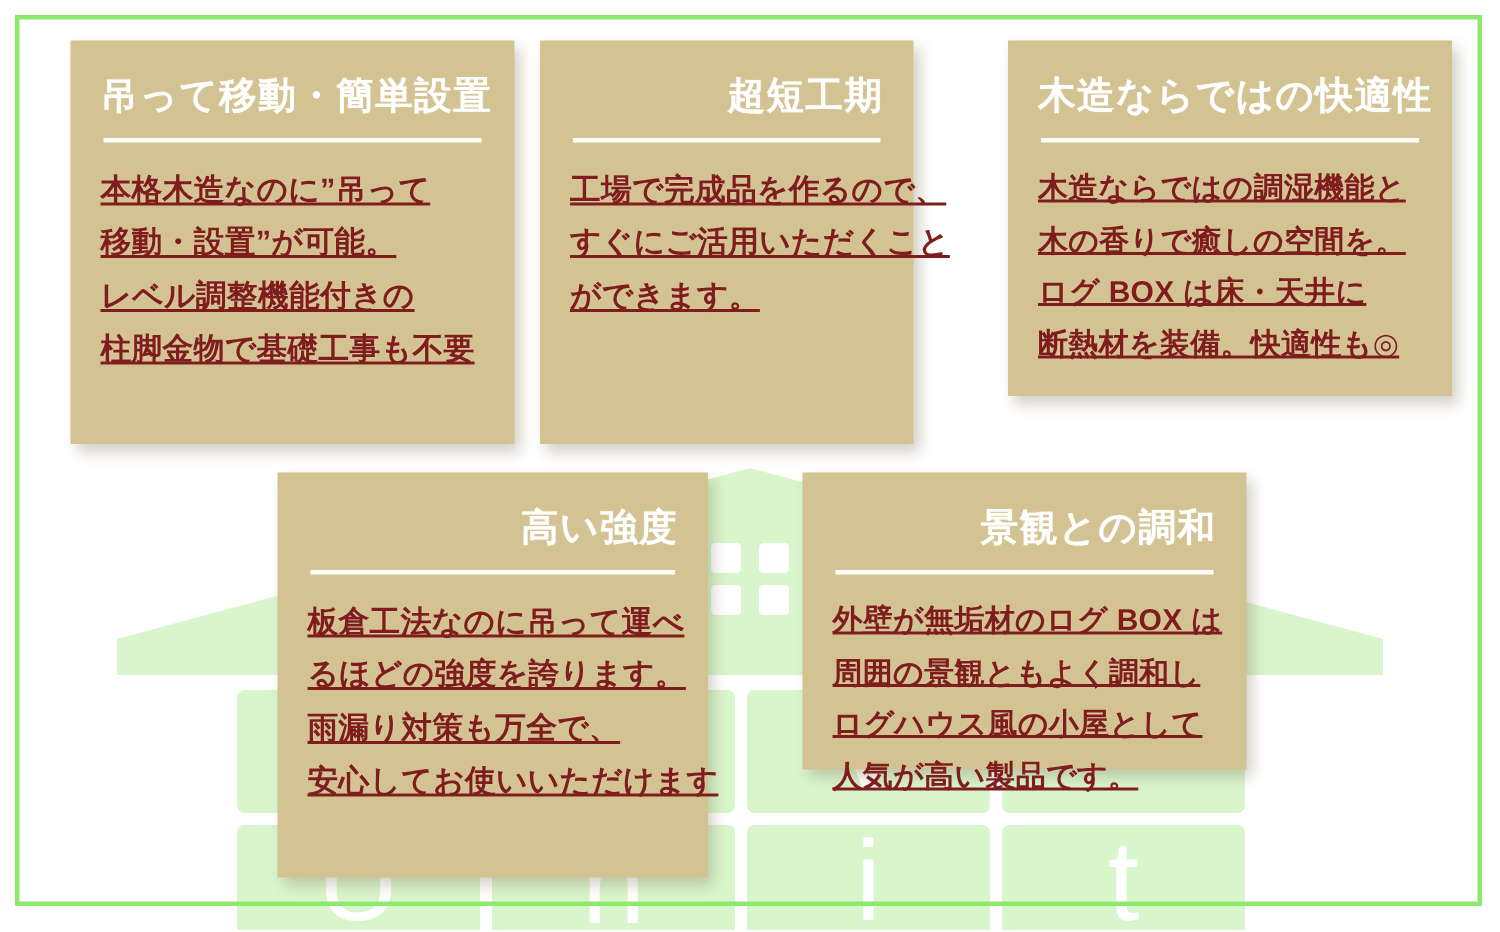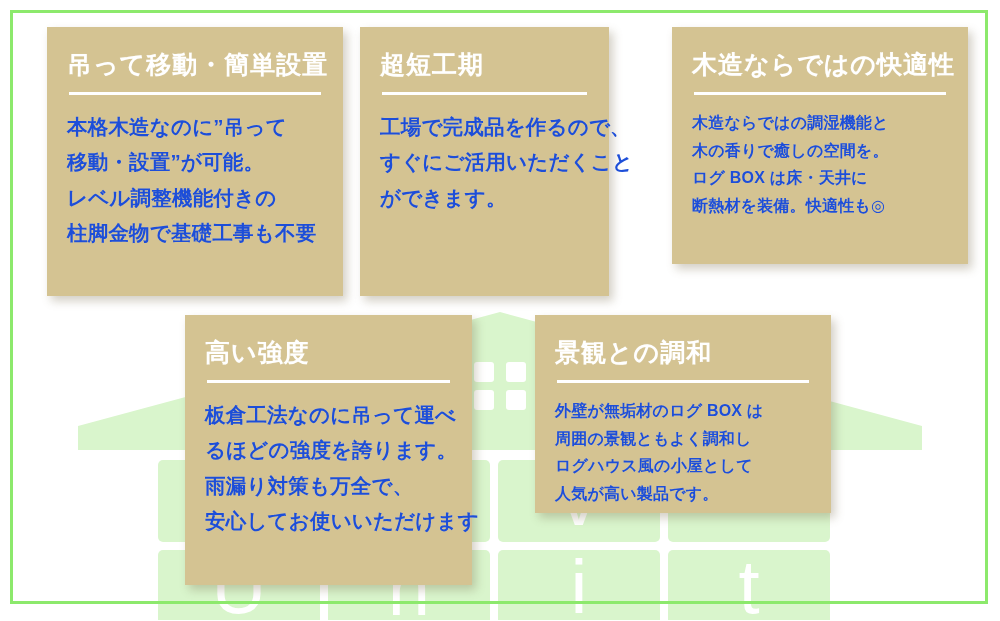--- a/index.html
+++ b/index.html
@@ -61,54 +61,55 @@
     box-sizing: border-box;
     background: #d4c392;
     box-shadow: 4px 5px 9px rgba(120, 110, 80, 0.33);
     padding: 18px 20px 0 20px;
   }
 
   .card-title {
     color: #ffffff;
     font-size: 25px;
     font-weight: bold;
-    text-align: left;
+    text-align: right;
     line-height: 1.2;
     letter-spacing: 1px;
     margin: 4px 0 0 0;
     white-space: nowrap;
     text-shadow: 0 0 1px rgba(255,255,255,0.35);
   }
 
   .card-rule {
     height: 3px;
     background: #ffffff;
     margin: 13px 2px 0 2px;
   }
 
   .card-body {
-    color: #1d4ed8;
+    color: #7f1d1d;
     font-size: 20.5px;
     font-weight: bold;
     line-height: 1.73;
     margin-top: 14px;
     letter-spacing: 0.2px;
     text-shadow: 0 0 1px rgba(255,255,255,0.3);
+    text-decoration: underline;
   }
   .card-body .line { display: block; white-space: nowrap; }
 
   
   #card-1 { left: 47px;  top: 27px;  width: 296px; height: 269px; }
   #card-2 { left: 360px; top: 27px;  width: 249px; height: 269px; }
   #card-3 { left: 672px; top: 27px;  width: 296px; height: 237px; }
   #card-4 { left: 185px; top: 315px; width: 287px; height: 270px; }
   #card-5 { left: 535px; top: 315px; width: 296px; height: 198px; }
 
   
-  #card-3 .card-body, #card-5 .card-body { font-size: 16px; }
+  #card-3 .card-body, #card-5 .card-body { font-size: 20px; }
 </style>
 </head>
 <body>
 
 <div id="stage">
 
   <div class="watermark">
     <svg viewBox="0 0 900 320" xmlns="http://www.w3.org/2000/svg" aria-hidden="true">
       <defs>
         <linearGradient id="fadeV" x1="0" y1="0" x2="0" y2="1">

